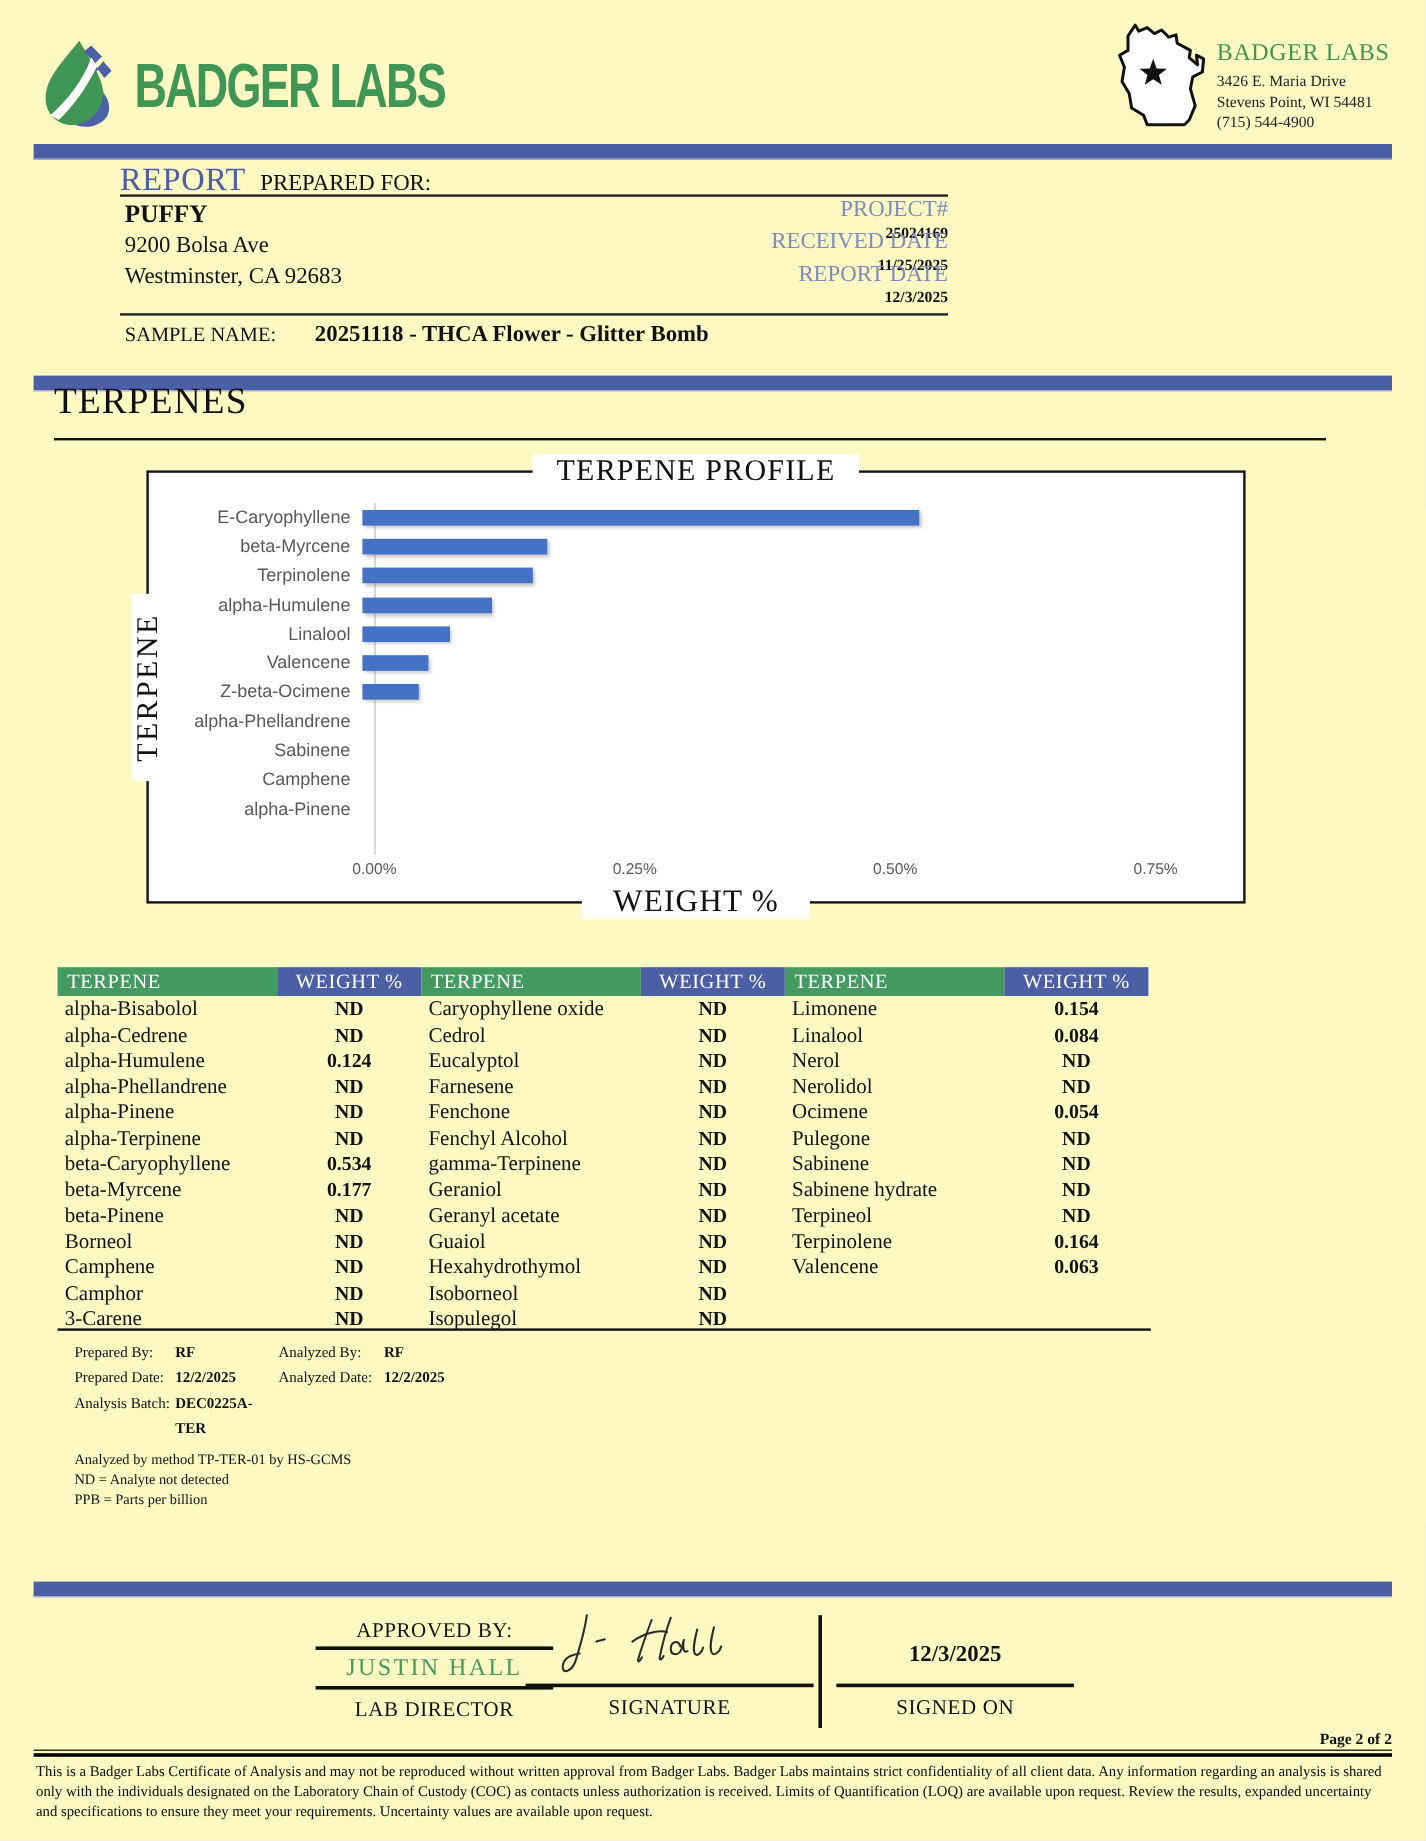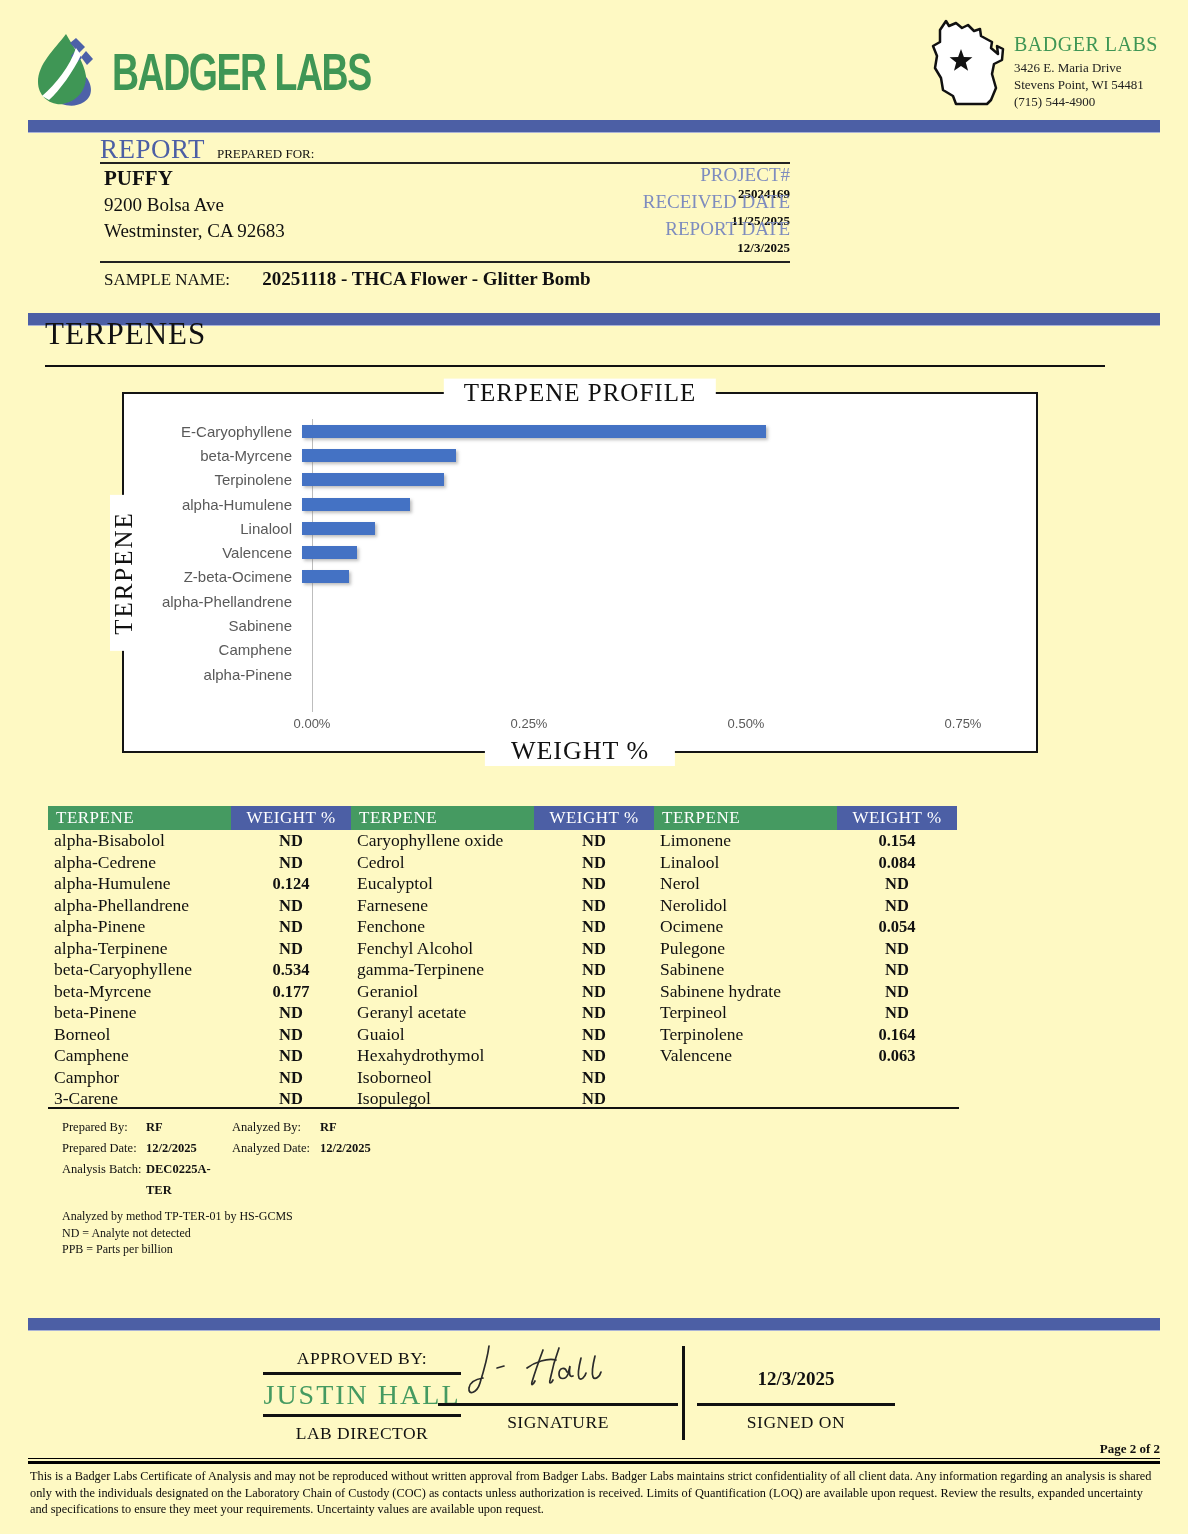--- a/index.html
+++ b/index.html
@@ -28,21 +28,21 @@
   .lab-block { left:1014px; top:34px; width:170px; line-height:1; }
   .lab-name { font-size:20px; color:#3f9655; letter-spacing:0.5px; }
   .lab-addr { font-size:13px; color:#222; margin-top:5px; line-height:17px; }
 
   .blue-bar { left:28px; width:1132px; height:13px; background:#4c5fa5; border-bottom:1px solid #aab3d6; }
   .bar1 { top:120px; } .bar2 { top:313px; } .bar3 { top:1318px; }
 
   
   .report-label-row { left:100px; top:134px; white-space:nowrap; }
   .report-word { font-size:27px; color:#4c5fa5; letter-spacing:0.5px; }
-  .prepared-word { font-size:13px; color:#111; margin-left:8px; }
+  .prepared-word { font-size:19px; color:#111; margin-left:8px; }
   .hline { background:#222; height:2px; }
   .rl-1 { left:100px; top:162px; width:690px; }
   .rl-2 { left:100px; top:261px; width:690px; }
   .client-name { left:104px; top:166px; font-size:21px; font-weight:bold; }
   .client-a1 { left:104px; top:194px; font-size:19px; }
   .client-a2 { left:104px; top:220px; font-size:19px; }
   .meta-fields { left:430px; top:164px; width:360px; }
   .meta-row { display:flex; height:27px; align-items:flex-end;flex-direction:column; }
   .meta-label { width:255px; text-align:right; font-size:19px; color:#7e8cbe; }
   .meta-value { margin-left:12px; font-size:13px; font-weight:bold; color:#0d0d0d; white-space:nowrap; }
@@ -93,21 +93,21 @@
 
   
   .notes { left:62px; top:1117px; }
   .notes-grid { display:grid; grid-template-columns:84px 86px 88px 130px; font-size:12.5px; line-height:21px; }
   .notes-grid .val { font-weight:bold; }
   .method-lines { margin-top:7px; font-size:12px; line-height:16.5px; }
 
   
   .approve-left { left:263px; top:1348px; width:198px; text-align:center; }
   .approved-by { font-size:17.5px; letter-spacing:0.5px; padding-bottom:3px; border-bottom:3px solid #111; }
-  .approver { font-size:28px; color:#459a61; letter-spacing:2px; padding:4px 0 3px 0; border-bottom:3.5px solid #111; }
+  .approver { font-size:20px; color:#459a61; letter-spacing:2px; padding:4px 0 3px 0; border-bottom:3.5px solid #111; }
   .approver-title { font-size:17.5px; padding-top:6px; letter-spacing:0.5px; }
   .sig-svg { left:455px; top:1338px; }
   .sig-line { left:438px; top:1403px; width:240px; height:2.5px; background:#111; }
   .sig-label { left:438px; top:1412px; width:240px; text-align:center; font-size:17.5px; letter-spacing:0.5px; }
   .v-div { left:682px; top:1346px; width:2.5px; height:94px; background:#111; }
   .signed-date { left:697px; top:1368px; width:198px; text-align:center; font-size:19px; font-weight:bold; }
   .signed-line { left:697px; top:1403px; width:198px; height:2.5px; background:#111; }
   .signed-label { left:697px; top:1412px; width:198px; text-align:center; font-size:17.5px; letter-spacing:0.5px; }
 
   

